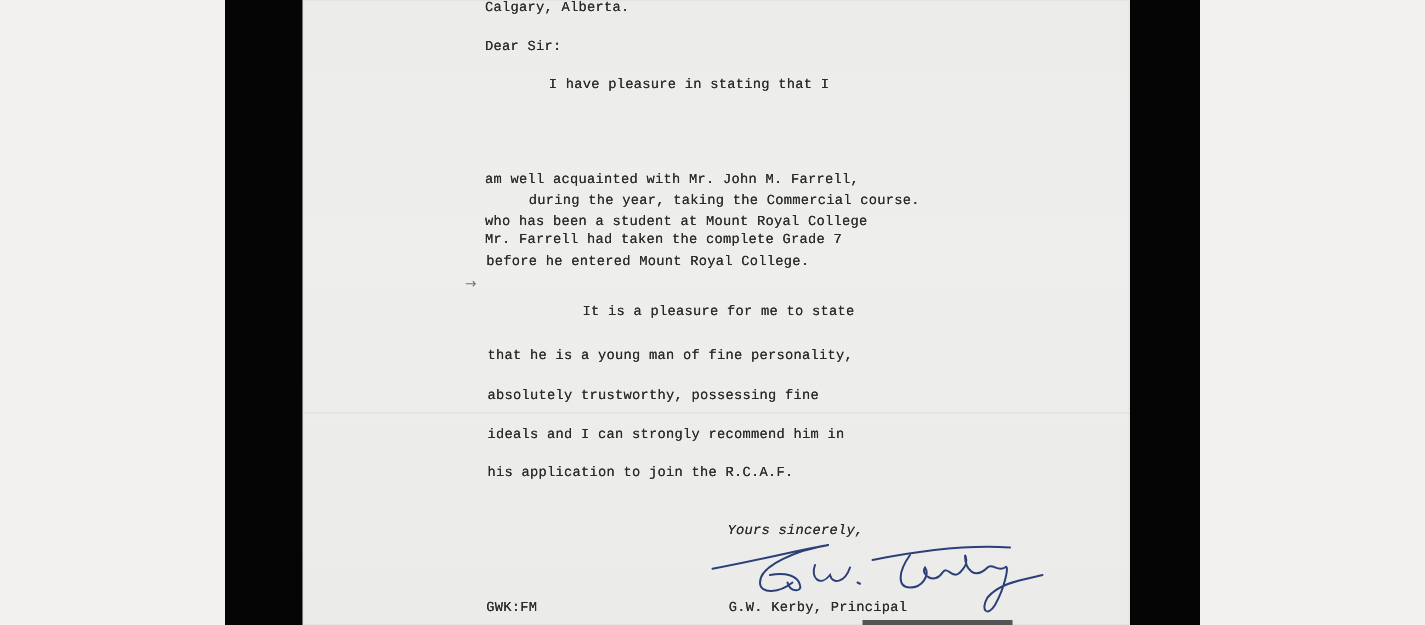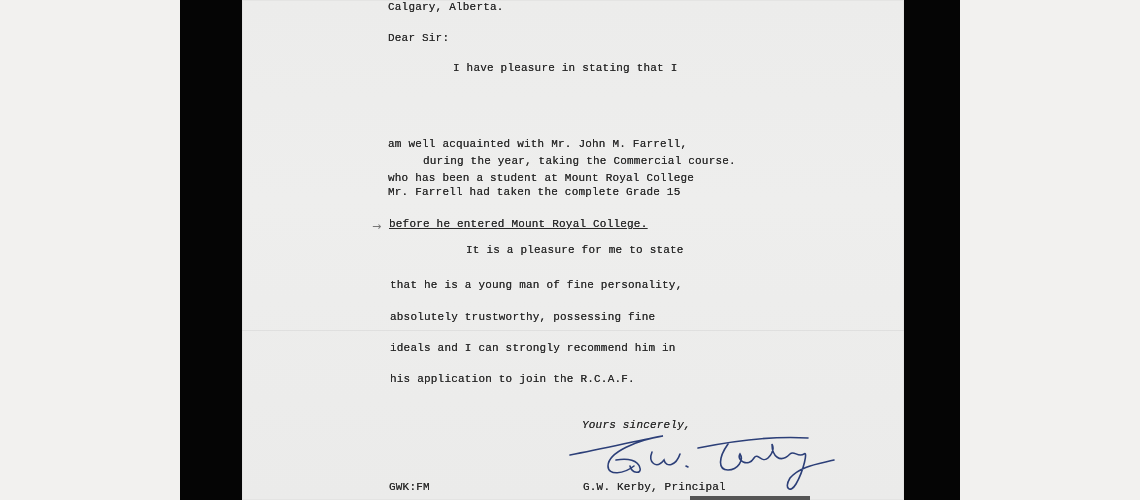--- a/index.html
+++ b/index.html
@@ -41,27 +41,27 @@
 </head>
 <body>
 
 <div class="frame"></div>
 <div class="paper"></div>
 <div class="fold" style="top:330px"></div>
 
 <div class="line" style="left:388px; top:1px;">Calgary, Alberta.</div>
 <div class="line" style="left:388px; top:32px;">Dear Sir:</div>
 
-<div class="line" style="left:453px; top:62px;">I have pleasure in stating that I</div>
+<div class="line" style="left:439px; top:62px;">I have pleasure in stating that I</div>
 <div class="line" style="left:388px; top:93px;margin-top:45px;">am well acquainted with Mr. John M. Farrell,</div>
 <div class="line" style="left:388px; top:124px;margin-top:48px;">who has been a student at Mount Royal College</div>
 <div class="line" style="left:388px; top:155px;margin-left:35px;">during the year, taking the Commercial course.</div>
-<div class="line" style="left:388px; top:186px;">Mr. Farrell had taken the complete Grade 15</div>
+<div class="line" style="left:388px; top:186px;">Mr. Farrell had taken the complete Grade 7</div>
 <div class="arrow-mark">→</div>
-<div class="line" style="left:389px; top:218px;text-decoration:underline;">before he entered Mount Royal College.</div>
+<div class="line" style="left:389px; top:204px;">before he entered Mount Royal College.</div>
 
 <div class="line" style="left:466px; top:244px;">It is a pleasure for me to state</div>
 <div class="line" style="left:390px; top:279px;">that he is a young man of fine personality,</div>
 <div class="line" style="left:390px; top:311px;">absolutely trustworthy, possessing fine</div>
 <div class="line" style="left:390px; top:342px;">ideals and I can strongly recommend him in</div>
 <div class="line" style="left:390px; top:373px;">his application to join the R.C.A.F.</div>
 
 <div class="line" style="left:582px; top:419px;font-style:italic;">Yours sincerely,</div>
 
 <svg class="signature" viewBox="0 0 280 70">

